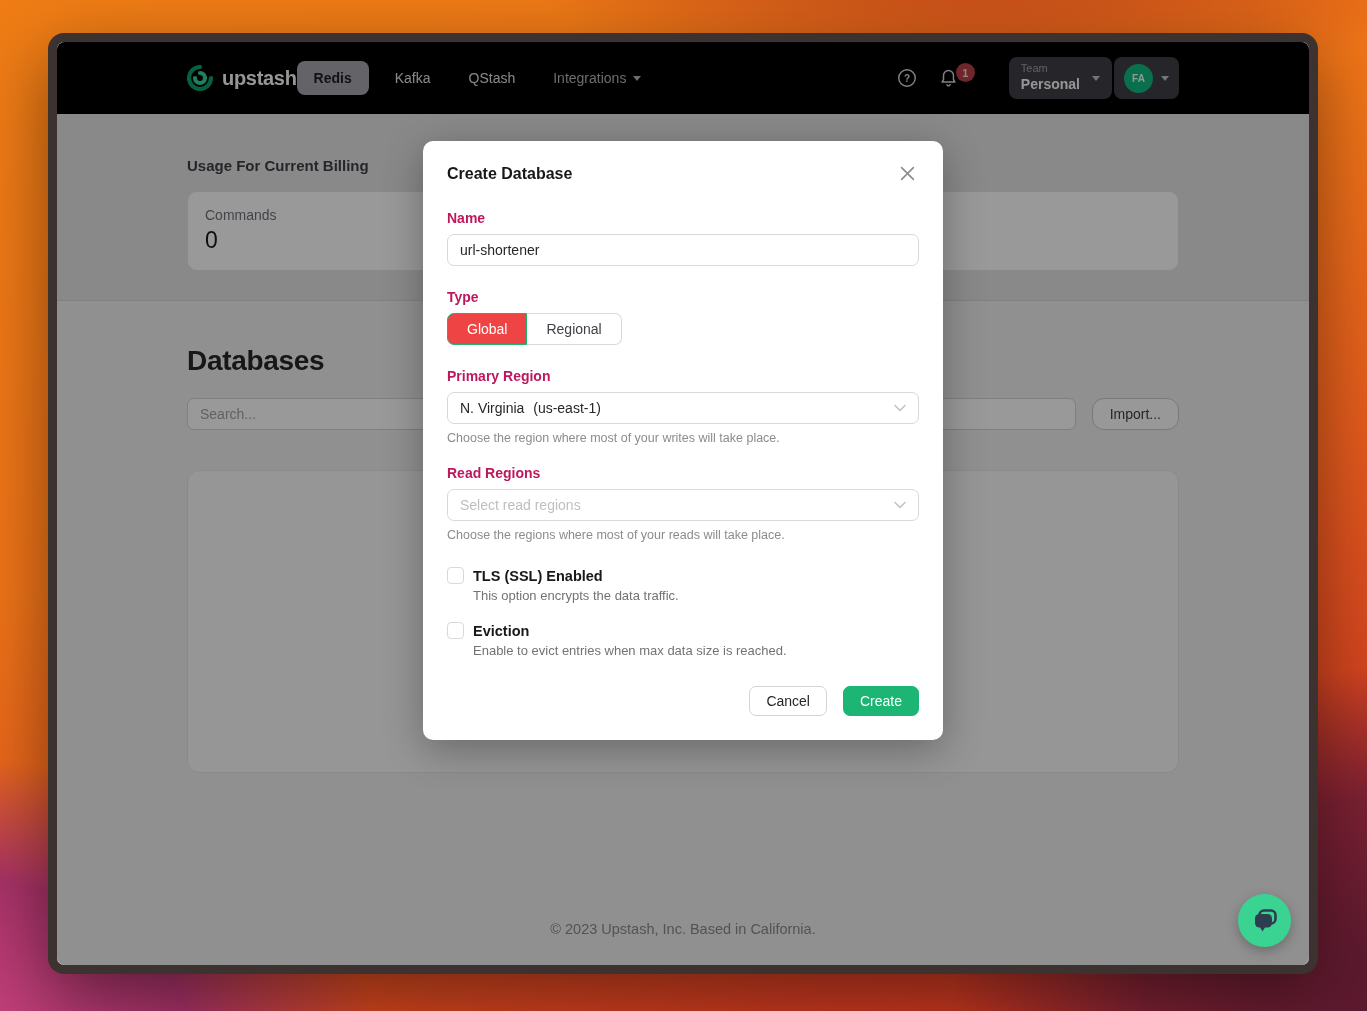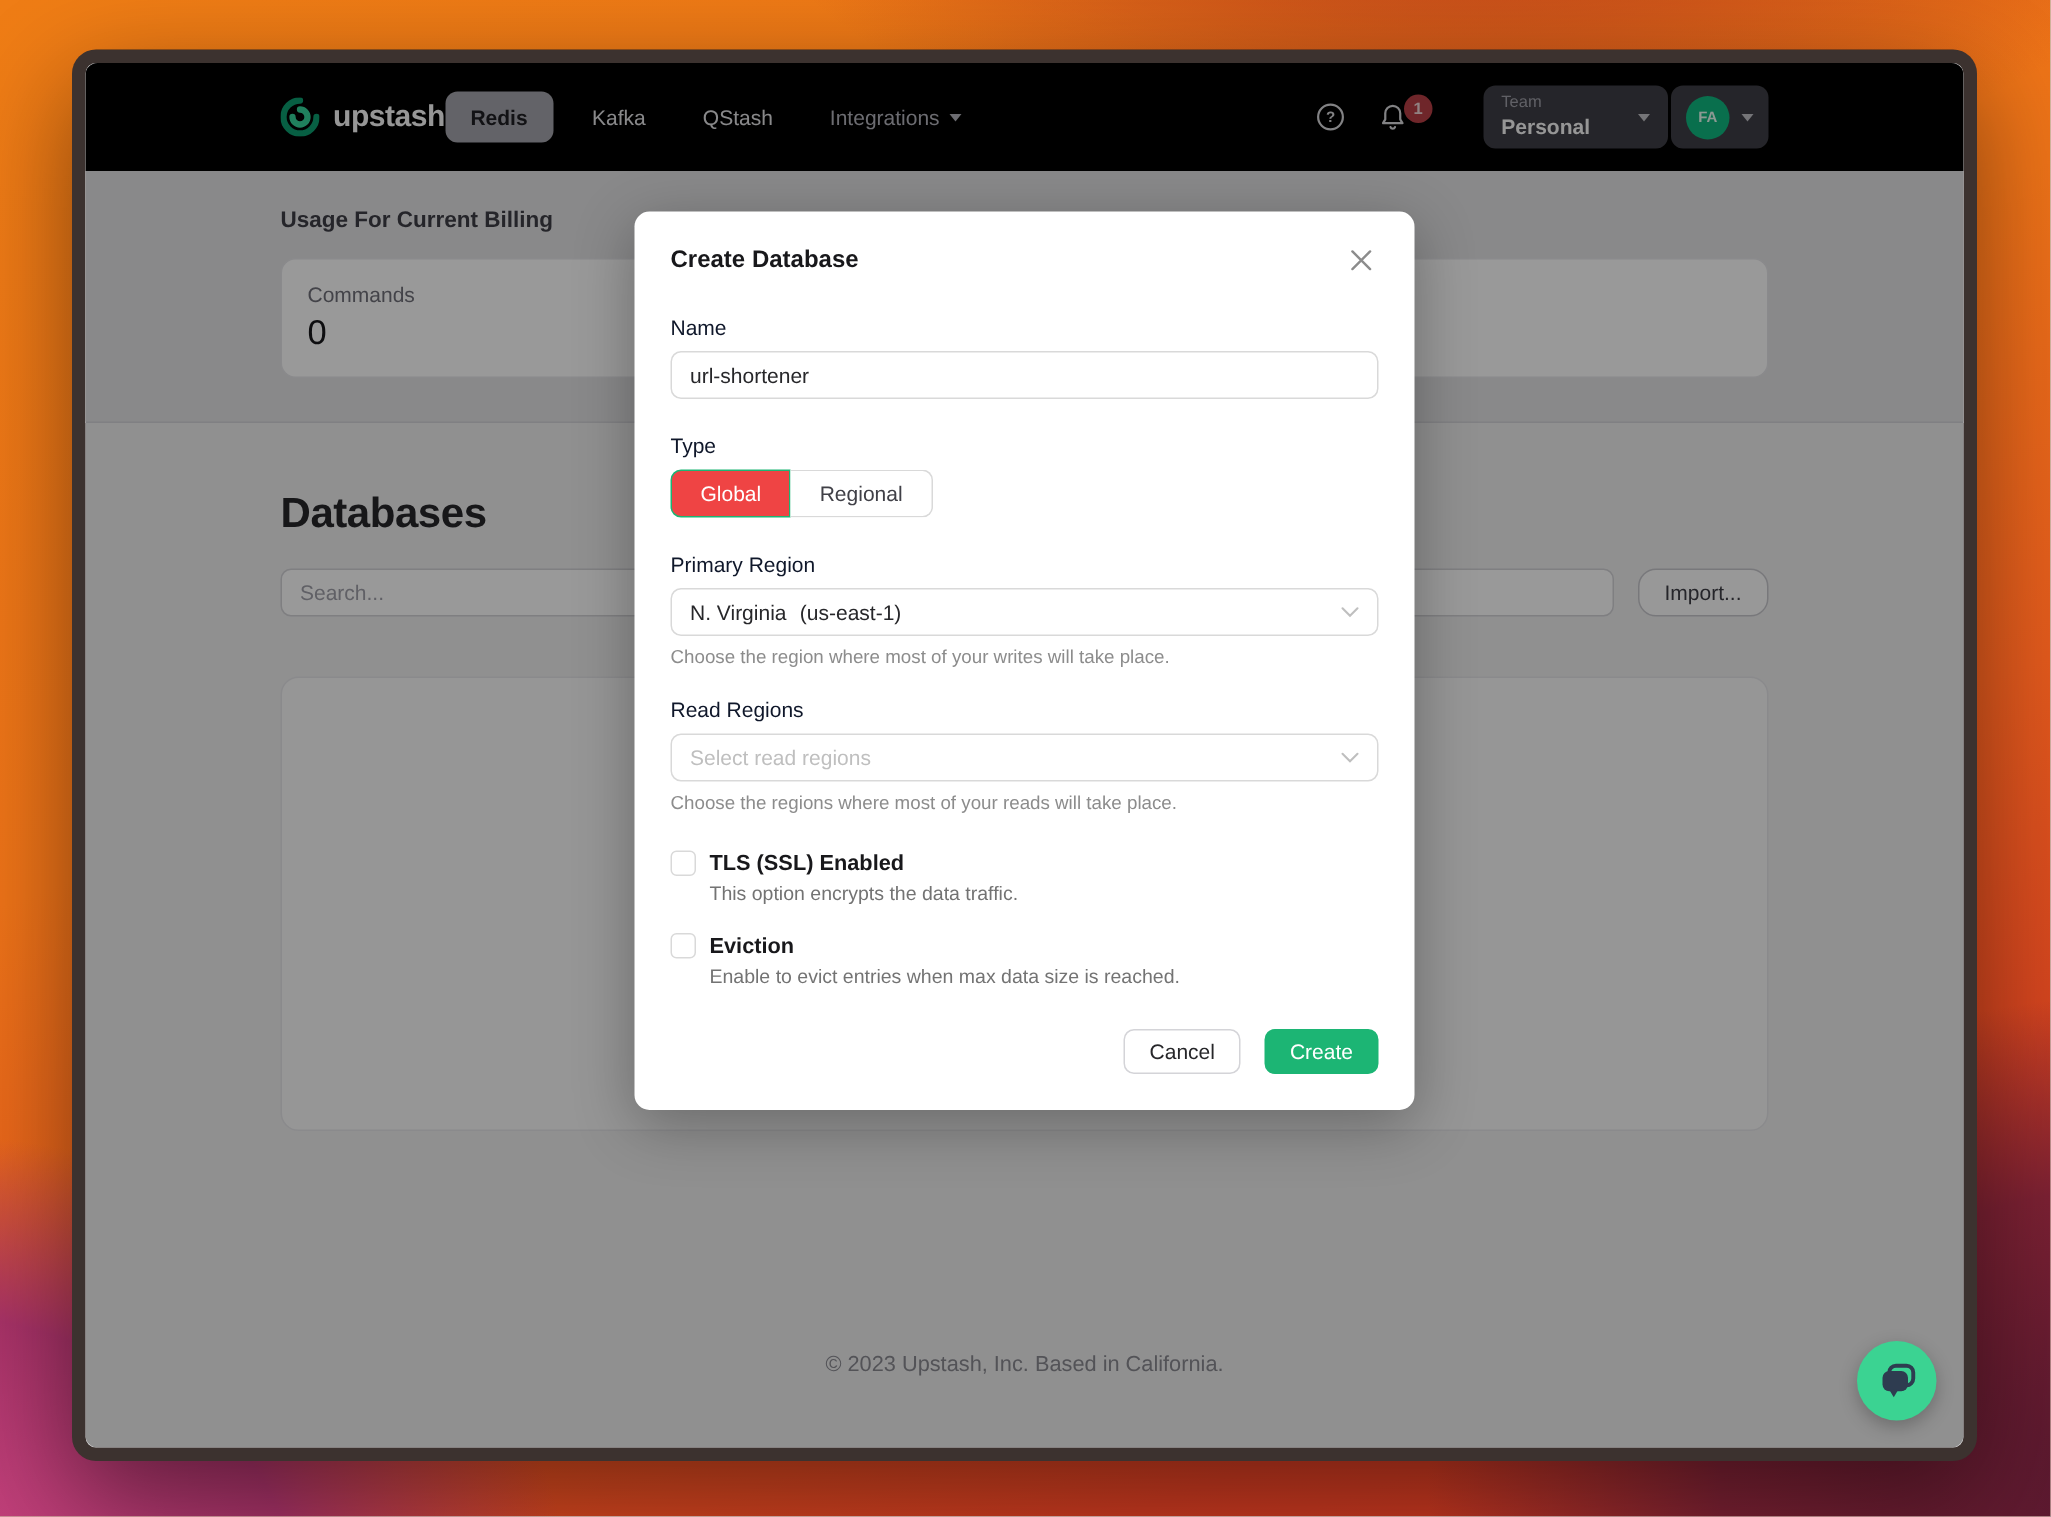--- a/index.html
+++ b/index.html
@@ -35,34 +35,34 @@
               font-family:inherit; }
   .nav-item.active { background:#a6a6ad; color:#1f1f23; font-weight:700; padding:9px 17px; }
   .nav-item.muted { color:#b4b4bc; }
   .spacer { flex:1; }
   .top-actions { display:flex; align-items:center; gap:20px; }
   .icon-btn { background:none; border:none; cursor:pointer; display:flex; align-items:center; position:relative; }
   .badge { position:absolute; top:-4px; right:-16px; min-width:19px; height:19px; border-radius:50%;
            background:#b94046; color:#f1d9d9; font-size:11px; font-weight:700;
            display:flex; align-items:center; justify-content:center; }
   .team-group { display:flex; gap:2px; margin-left:14px; }
-  .team-box { background:#3f3f46; border-radius:8px; padding:5px 12px; display:flex; align-items:center; gap:32px; cursor:pointer; }
+  .team-box { background:#3f3f46; border-radius:8px; padding:5px 12px; display:flex; align-items:center; gap:12px; cursor:pointer; }
   .team-lines { display:flex; flex-direction:column; line-height:1.25; }
   .team-label { font-size:11px; color:#a1a1aa; }
   .team-value { font-size:14px; color:#fafafa; font-weight:600; }
   .avatar-box { background:#3f3f46; border-radius:8px; padding:5px 10px; display:flex; align-items:center; gap:8px; cursor:pointer; }
   .avatar { width:29px; height:29px; border-radius:50%; background:#10b981; color:#eafff5;
             font-size:10px; font-weight:700; display:flex; align-items:center; justify-content:center; }
   .caret { width:0; height:0; border-left:4.5px solid transparent; border-right:4.5px solid transparent;
            border-top:5.5px solid #c3c3c9; }
   .nav-item .caret { border-top-color:#b4b4bc; }
 
   
   .container { width:992px; margin:0 auto; }
-  .usage-section { background:#e4e4e7; border-bottom:1px solid #d6d6da; padding:24px 0 29px; }
+  .usage-section { background:#e4e4e7; border-bottom:1px solid #d6d6da; padding:43px 0 29px; }
   .usage-title { font-size:15px; font-weight:700; color:#3f3f46; margin-bottom:17px; }
   .usage-card { background:#fff; border:1px solid #e6e6e9; border-radius:10px; height:80px; padding:15px 17px; }
   .usage-card-label { font-size:14px; color:#71717a; }
   .usage-card-value { font-size:23px; color:#18181b; margin-top:4px; }
 
   .main-section { padding-top:44px; }
   .page-title { font-size:28px; font-weight:700; color:#27272a; letter-spacing:-0.3px; }
   .toolbar { display:flex; gap:16px; margin-top:21px; }
   .search-input { flex:1; height:32px; border:1px solid #d4d4d8; border-radius:7px; background:#fff;
                   padding:0 12px; font-size:14px; color:#27272a; font-family:inherit; }
@@ -75,21 +75,21 @@
   
   .overlay { position:absolute; inset:0; background:rgba(0,0,0,0.4); z-index:10; }
 
   
   .modal { position:absolute; top:99px; left:50%; transform:translateX(-50%);
            width:520px; background:#fff; border-radius:10px; z-index:20;
            box-shadow:0 10px 40px rgba(0,0,0,0.3); padding:21px 24px 24px; }
   .modal-head { display:flex; align-items:center; justify-content:space-between; margin-bottom:25px; }
   .modal-title { font-size:16px; font-weight:700; color:#18181b; }
   .modal-close { background:none; border:none; cursor:pointer; padding:4px; display:flex; }
-  .field-label { font-size:14px; font-weight:400; color:#0f172a; margin-bottom:8px; }
+  .field-label { font-size:14px; font-weight:700; color:#be185d; margin-bottom:8px; }
   .text-input { width:100%; height:32px; border:1px solid #d9d9d9; border-radius:7px;
                 padding:0 12px; font-size:14px; color:#27272a; font-family:inherit; }
   .field { margin-bottom:23px; }
   .seg-group { display:flex; }
   .seg-btn { height:32px; font-size:14px; font-family:inherit; cursor:pointer; background:#fff;
              border:1px solid #d9d9d9; color:#404047; padding:0 19px; }
   .seg-btn.first { border-radius:7px 0 0 7px; }
   .seg-btn.last { border-radius:0 7px 7px 0; border-left:none; }
   .seg-btn.selected { background:#ef4444; border-color:#1cb574; color:#fff; }
   .select { height:32px; border:1px solid #d9d9d9; border-radius:7px; padding:0 12px;

